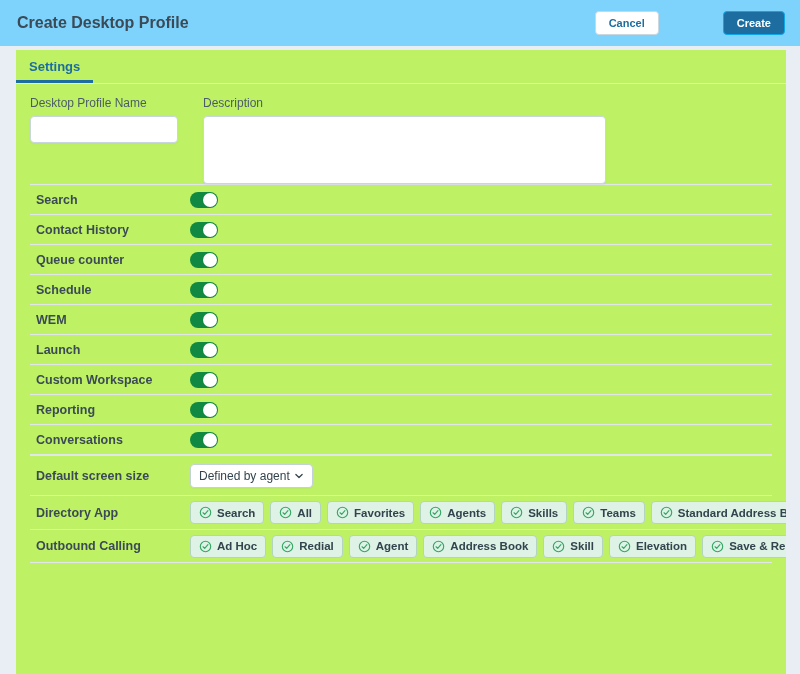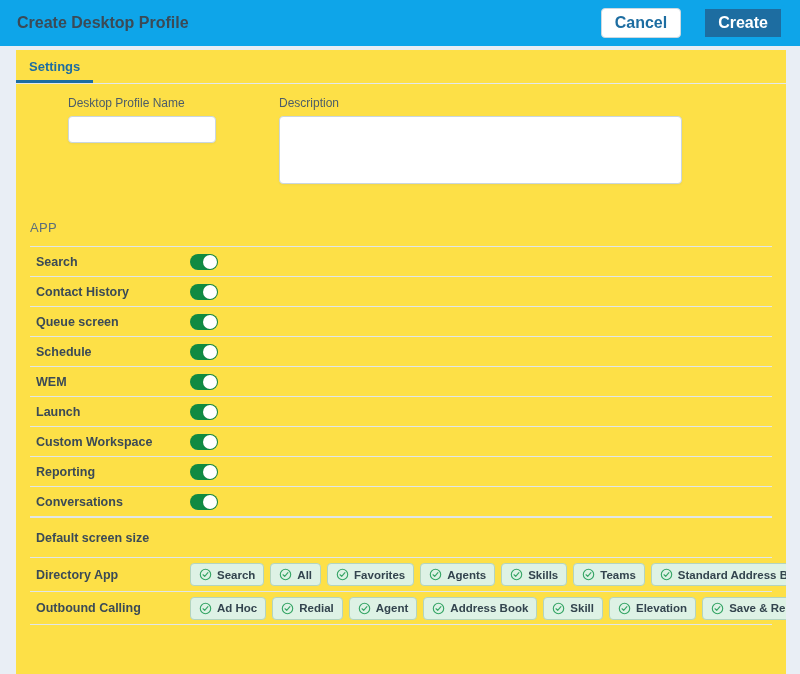--- a/index.html
+++ b/index.html
@@ -6,53 +6,53 @@
   html,body { width:800px; height:674px; }
   body {
     font-family:"Liberation Sans","DejaVu Sans",sans-serif;
     background:#e9eef5;
     overflow:hidden;
     color:#3b4a56;
   }
 
   
   .header {
-    height:46px; background:#0ea5e9;
+    height:46px; background:#7dd3fc;
     display:flex; align-items:center; justify-content:space-between;
     padding:0 15px 0 17px;
   }
   .page-title { font-size:16px; font-weight:bold; color:#3b4a56; }
   .header-actions { display:flex; gap:20px; align-items:center; }
   .btn {
-    font-family:inherit; font-size:16px; font-weight:bold;
+    font-family:inherit; font-size:11px; font-weight:bold;
     padding:4px 13px; border-radius:4px; cursor:pointer; line-height:1.3;
   }
   .btn-cancel { background:#ffffff; border:1px solid #ccd8e0; color:#1d6da1; }
-  .btn-create { background:#1d6da1; border:4px solid #0ea5e9; color:#ffffff; }
+  .btn-create { background:#1d6da1; border:1px solid #0ea5e9; color:#ffffff;margin-left:44px; }
 
   
   .card {
     margin:4px 14px 0 16px;
-    background:#fde047;
+    background:#bef264;
     height:624px;
     overflow:hidden;
   }
 
   
   .tabbar { border-bottom:1px solid #e2e8ee; display:flex; }
   .tab {
     padding:9px 13px 6px;
     font-size:13px; font-weight:bold; color:#1d6da1;
     border-bottom:3px solid #1d6da1;
     cursor:pointer;
   }
 
   
   .form-row { display:flex; gap:25px; padding:12px 14px 0; }
-  .field { display:flex; flex-direction:column;margin-left:38px; }
+  .field { display:flex; flex-direction:column; }
   .field-label { font-size:12px; color:#4c5d68; margin-bottom:6px; }
   .text-input {
     width:148px; height:27px;
     border:1px solid #c9d6e0; border-radius:4px; background:#ffffff;
     font-family:inherit; font-size:12px; color:#33444e; padding:0 8px;
     box-shadow:0 1px 2px rgba(90,110,130,.08);
   }
   .textarea-input {
     width:403px; height:68px; resize:none;
     border:1px solid #c9d6e0; border-radius:4px; background:#ffffff;
@@ -136,40 +136,39 @@
     <div class="field">
       <label class="field-label">Desktop Profile Name</label>
       <input class="text-input" type="text" value="" style="">
     </div>
     <div class="field">
       <label class="field-label">Description</label>
       <textarea class="textarea-input" style=""></textarea>
     </div>
   </div>
 
-  <div class="section-title">APP</div>
 
   <div class="rows">
 
       <div class="toggle-row">
         <span class="row-label">Search</span>
         <span class="toggle on">
           <span class="knob"></span>
         </span>
       </div>
 
       <div class="toggle-row">
         <span class="row-label">Contact History</span>
         <span class="toggle on">
           <span class="knob"></span>
         </span>
       </div>
 
       <div class="toggle-row">
-        <span class="row-label">Queue screen</span>
+        <span class="row-label">Queue counter</span>
         <span class="toggle on">
           <span class="knob"></span>
         </span>
       </div>
 
       <div class="toggle-row">
         <span class="row-label">Schedule</span>
         <span class="toggle on">
           <span class="knob"></span>
         </span>
@@ -209,20 +208,28 @@
           <span class="knob"></span>
         </span>
       </div>
     </div>
 
 
   <div class="rows" style="border-bottom:none;">
 
     <div class="setting-row select-row">
       <span class="setting-label">Default screen size</span>
+      <div class="select-box">
+        <span>Defined by agent</span>
+        <span class="chev-icon">
+          <svg width="10" height="10" viewBox="0 0 16 16">
+            <path d="M3 5.5 L8 10.5 L13 5.5" fill="none" stroke="#33444e" stroke-width="2" stroke-linecap="round" stroke-linejoin="round"></path>
+          </svg>
+        </span>
+      </div>
     </div>
 
     <div class="setting-row chips-row">
       <span class="setting-label">Directory App</span>
       <div class="chips">
 
           <span class="chip">
             <span class="check-icon">
               <svg width="13" height="13" viewBox="0 0 16 16">
                 <circle cx="8" cy="8" r="6.4" fill="none" stroke="#36a566" stroke-width="1.4"></circle>

